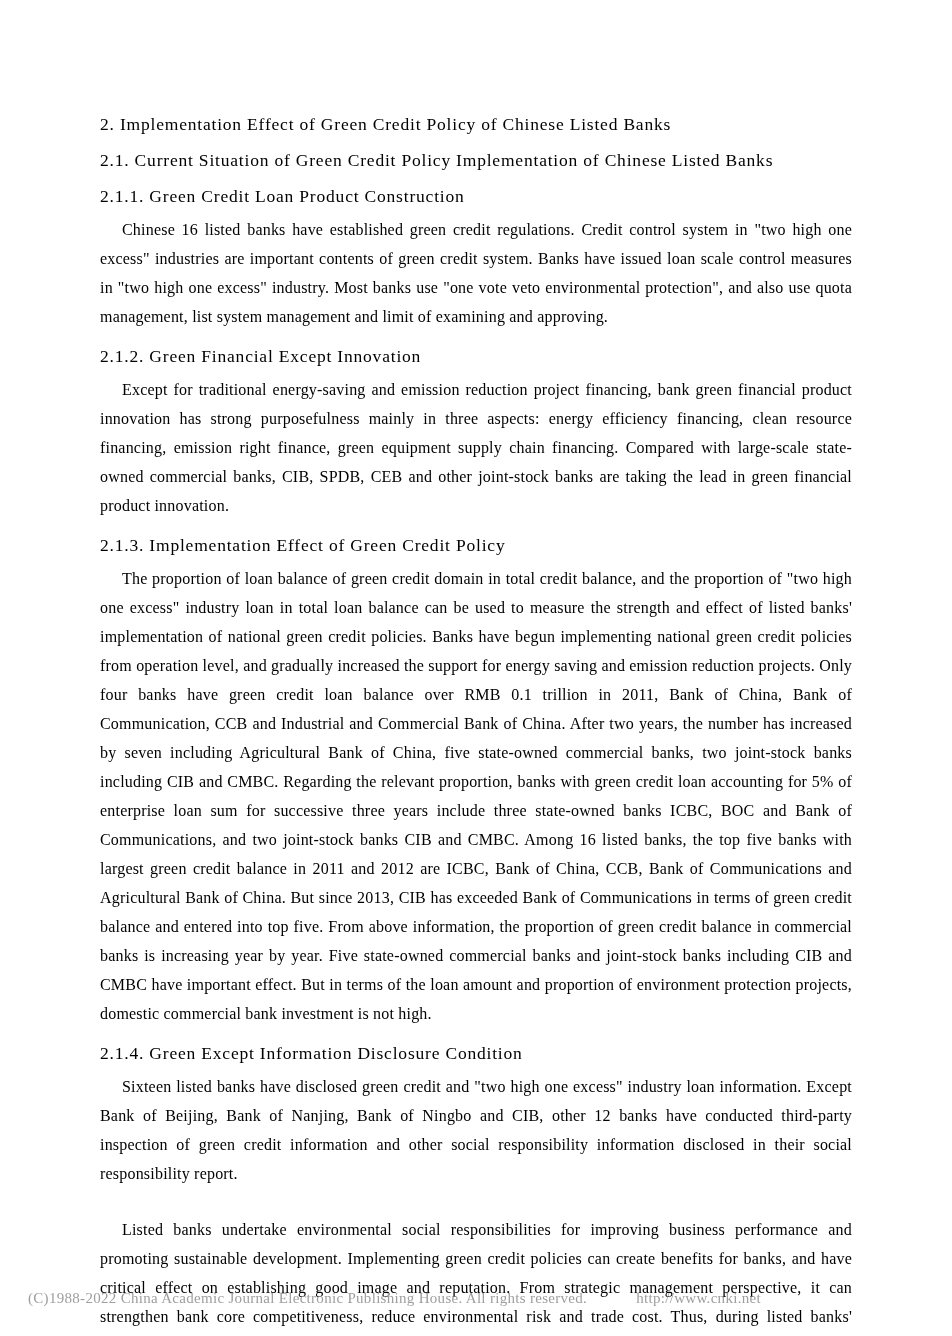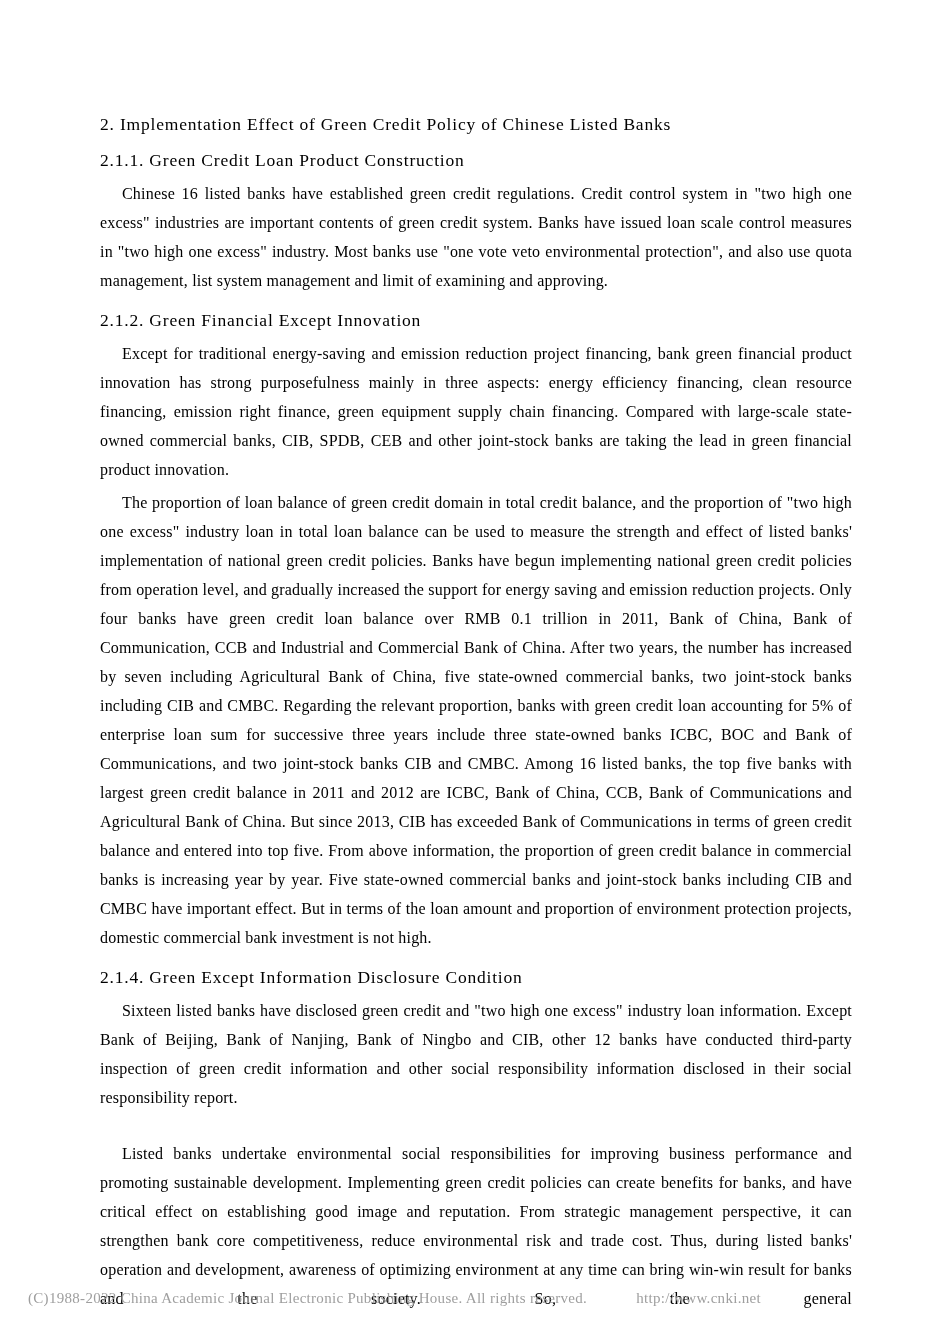--- a/index.html
+++ b/index.html
@@ -69,24 +69,26 @@
     .footer .url {
       margin-left: 45px;
     }
   </style>
 </head>
 <body>
 
 <div class="page">
   <div class="content">
     <h1>2. Implementation Effect of Green Credit Policy of Chinese Listed Banks</h1>
+    <h2>2.1. Current Situation of Green Credit Policy Implementation of Chinese Listed Banks</h2>
     <h3>2.1.1. Green Credit Loan Product Construction</h3>
     <p>Chinese 16 listed banks have established green credit regulations. Credit control system in "two high one excess" industries are important contents of green credit system. Banks have issued loan scale control measures in "two high one excess" industry. Most banks use "one vote veto environmental protection", and also use quota management, list system management and limit of examining and approving.</p>
     <h3>2.1.2. Green Financial Except Innovation</h3>
     <p>Except for traditional energy-saving and emission reduction project financing, bank green financial product innovation has strong purposefulness mainly in three aspects: energy efficiency financing, clean resource financing, emission right finance, green equipment supply chain financing. Compared with large-scale state-owned commercial banks, CIB, SPDB, CEB and other joint-stock banks are taking the lead in green financial product innovation.</p>
+    <h3>2.1.3. Implementation Effect of Green Credit Policy</h3>
     <p>The proportion of loan balance of green credit domain in total credit balance, and the proportion of "two high one excess" industry loan in total loan balance can be used to measure the strength and effect of listed banks' implementation of national green credit policies. Banks have begun implementing national green credit policies from operation level, and gradually increased the support for energy saving and emission reduction projects. Only four banks have green credit loan balance over RMB 0.1 trillion in 2011, Bank of China, Bank of Communication, CCB and Industrial and Commercial Bank of China. After two years, the number has increased by seven including Agricultural Bank of China, five state-owned commercial banks, two joint-stock banks including CIB and CMBC. Regarding the relevant proportion, banks with green credit loan accounting for 5% of enterprise loan sum for successive three years include three state-owned banks ICBC, BOC and Bank of Communications, and two joint-stock banks CIB and CMBC. Among 16 listed banks, the top five banks with largest green credit balance in 2011 and 2012 are ICBC, Bank of China, CCB, Bank of Communications and Agricultural Bank of China. But since 2013, CIB has exceeded Bank of Communications in terms of green credit balance and entered into top five. From above information, the proportion of green credit balance in commercial banks is increasing year by year. Five state-owned commercial banks and joint-stock banks including CIB and CMBC have important effect. But in terms of the loan amount and proportion of environment protection projects, domestic commercial bank investment is not high.</p>
     <h3>2.1.4. Green Except Information Disclosure Condition</h3>
     <p>Sixteen listed banks have disclosed green credit and "two high one excess" industry loan information. Except Bank of Beijing, Bank of Nanjing, Bank of Ningbo and CIB, other 12 banks have conducted third-party inspection of green credit information and other social responsibility information disclosed in their social responsibility report.</p>
     <p class="continues">Listed banks undertake environmental social responsibilities for improving business performance and promoting sustainable development. Implementing green credit policies can create benefits for banks, and have critical effect on establishing good image and reputation. From strategic management perspective, it can strengthen bank core competitiveness, reduce environmental risk and trade cost. Thus, during listed banks' operation and development, awareness of optimizing environment at any time can bring win-win result for banks and the society. So, the general</p>
   </div>
   <div class="footer">
     <span>(C)1988-2022 China Academic Journal Electronic Publishing House. All rights reserved.</span>
     <span class="url">http://www.cnki.net</span>
   </div>
 </div>

